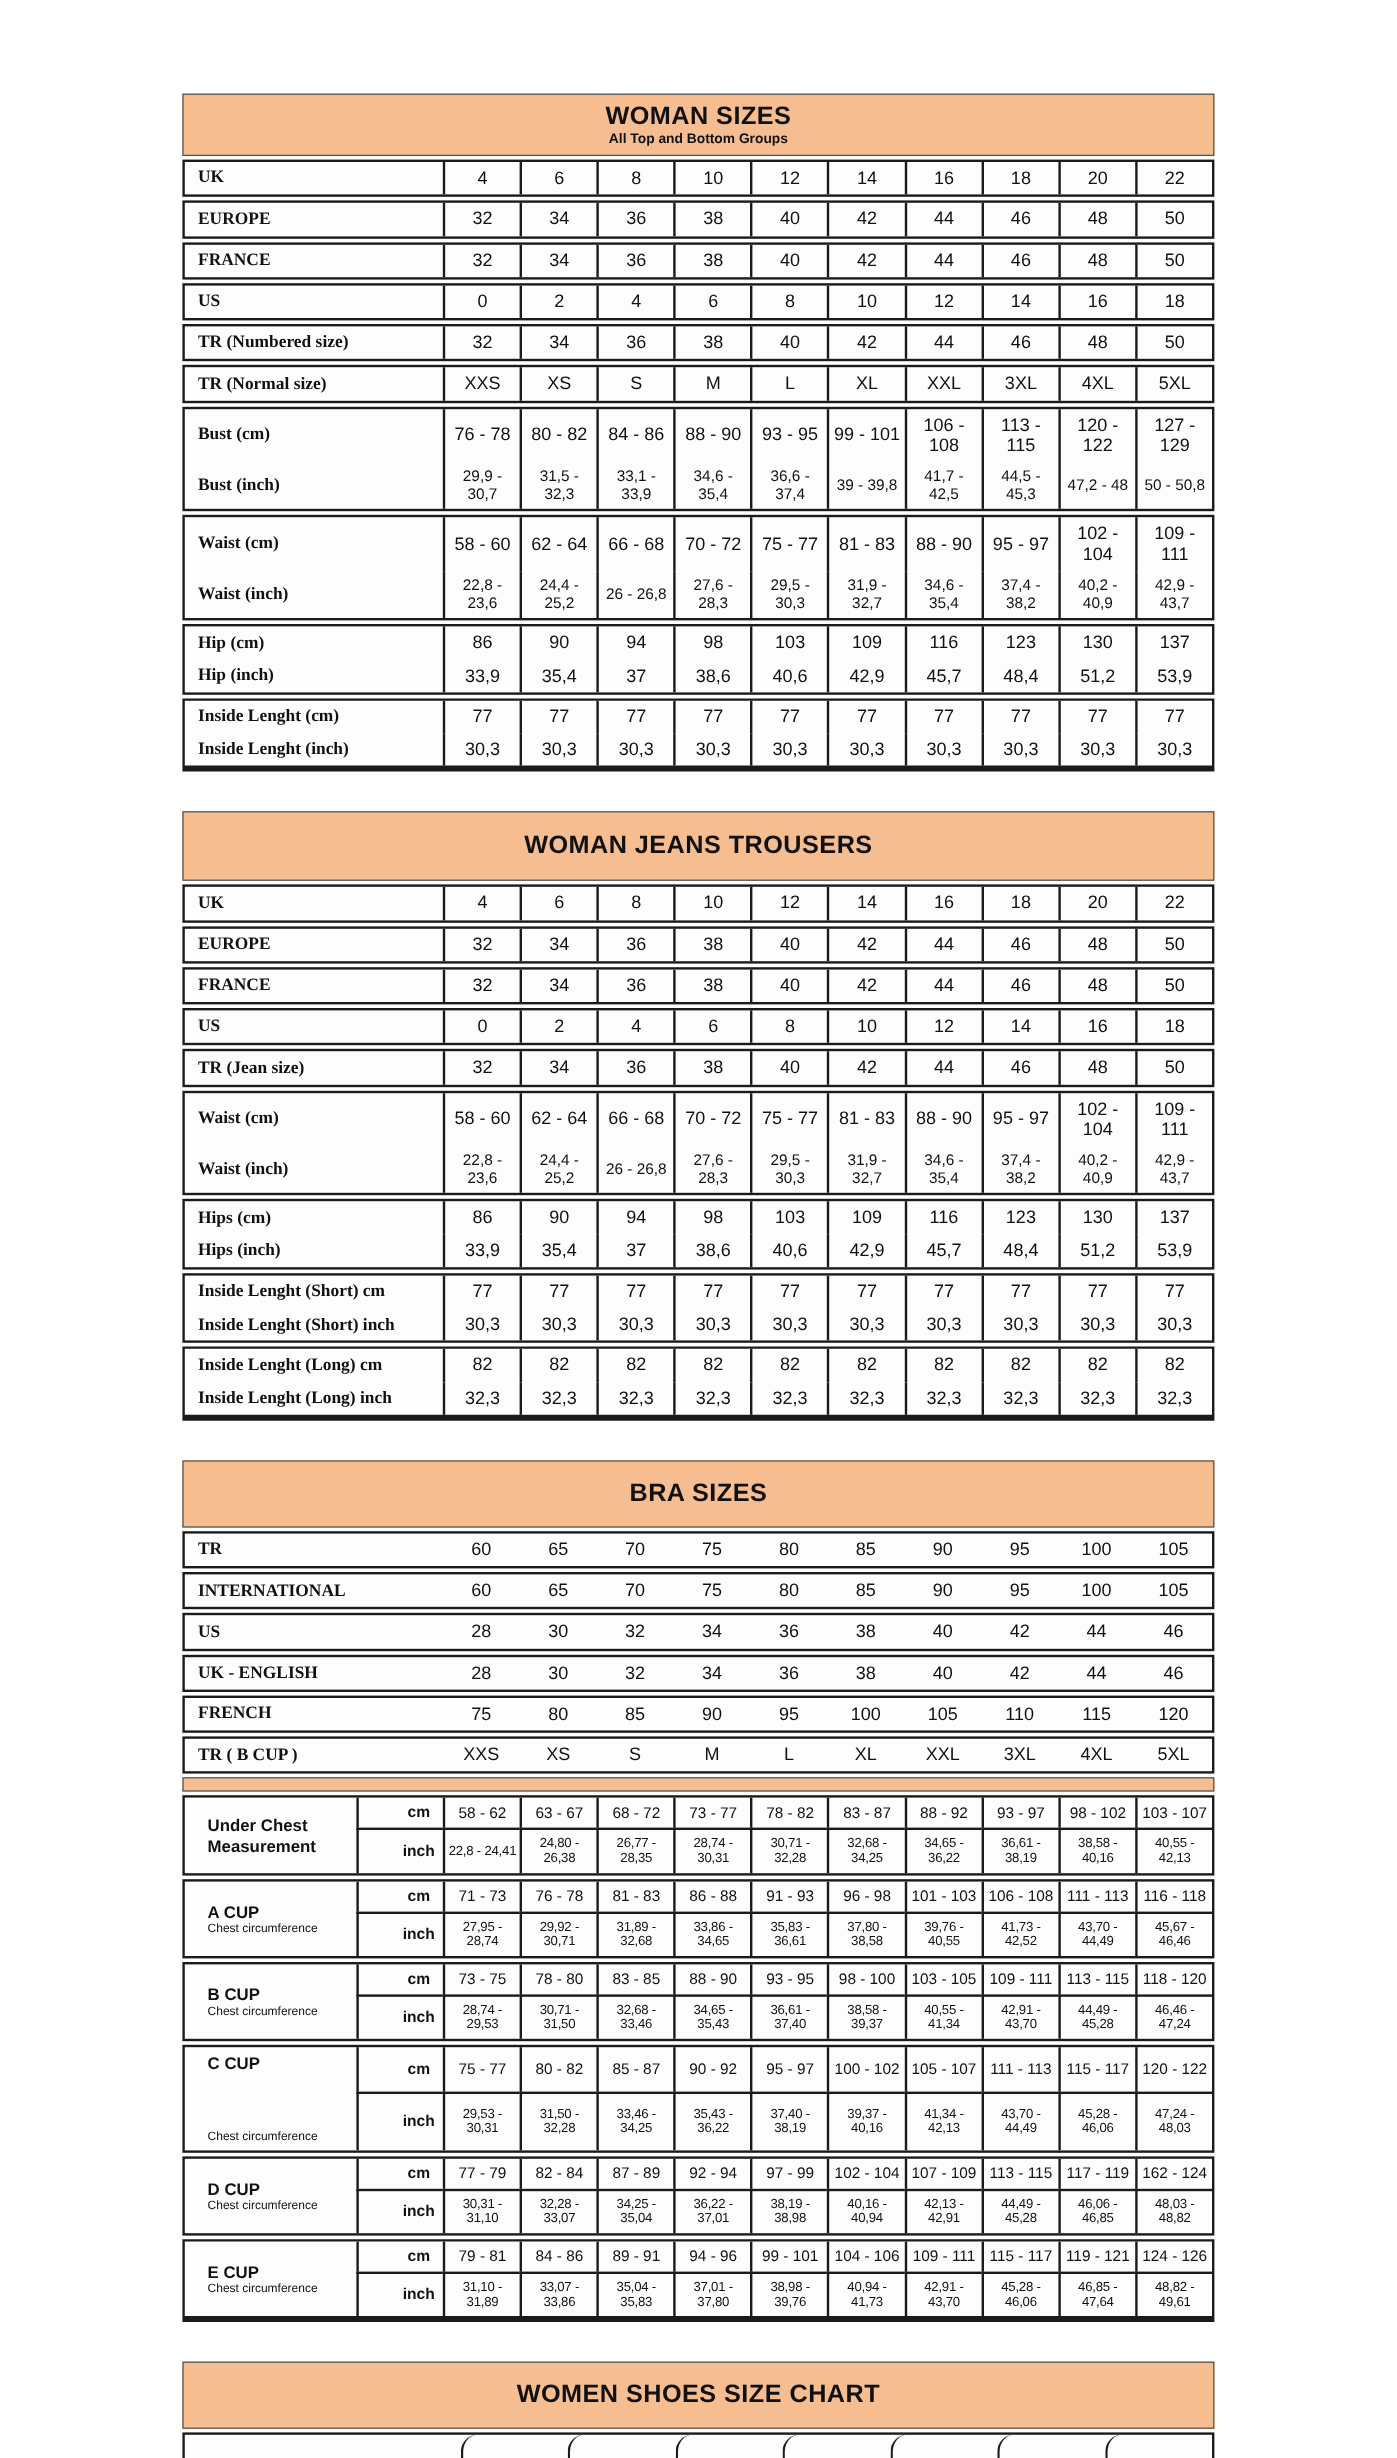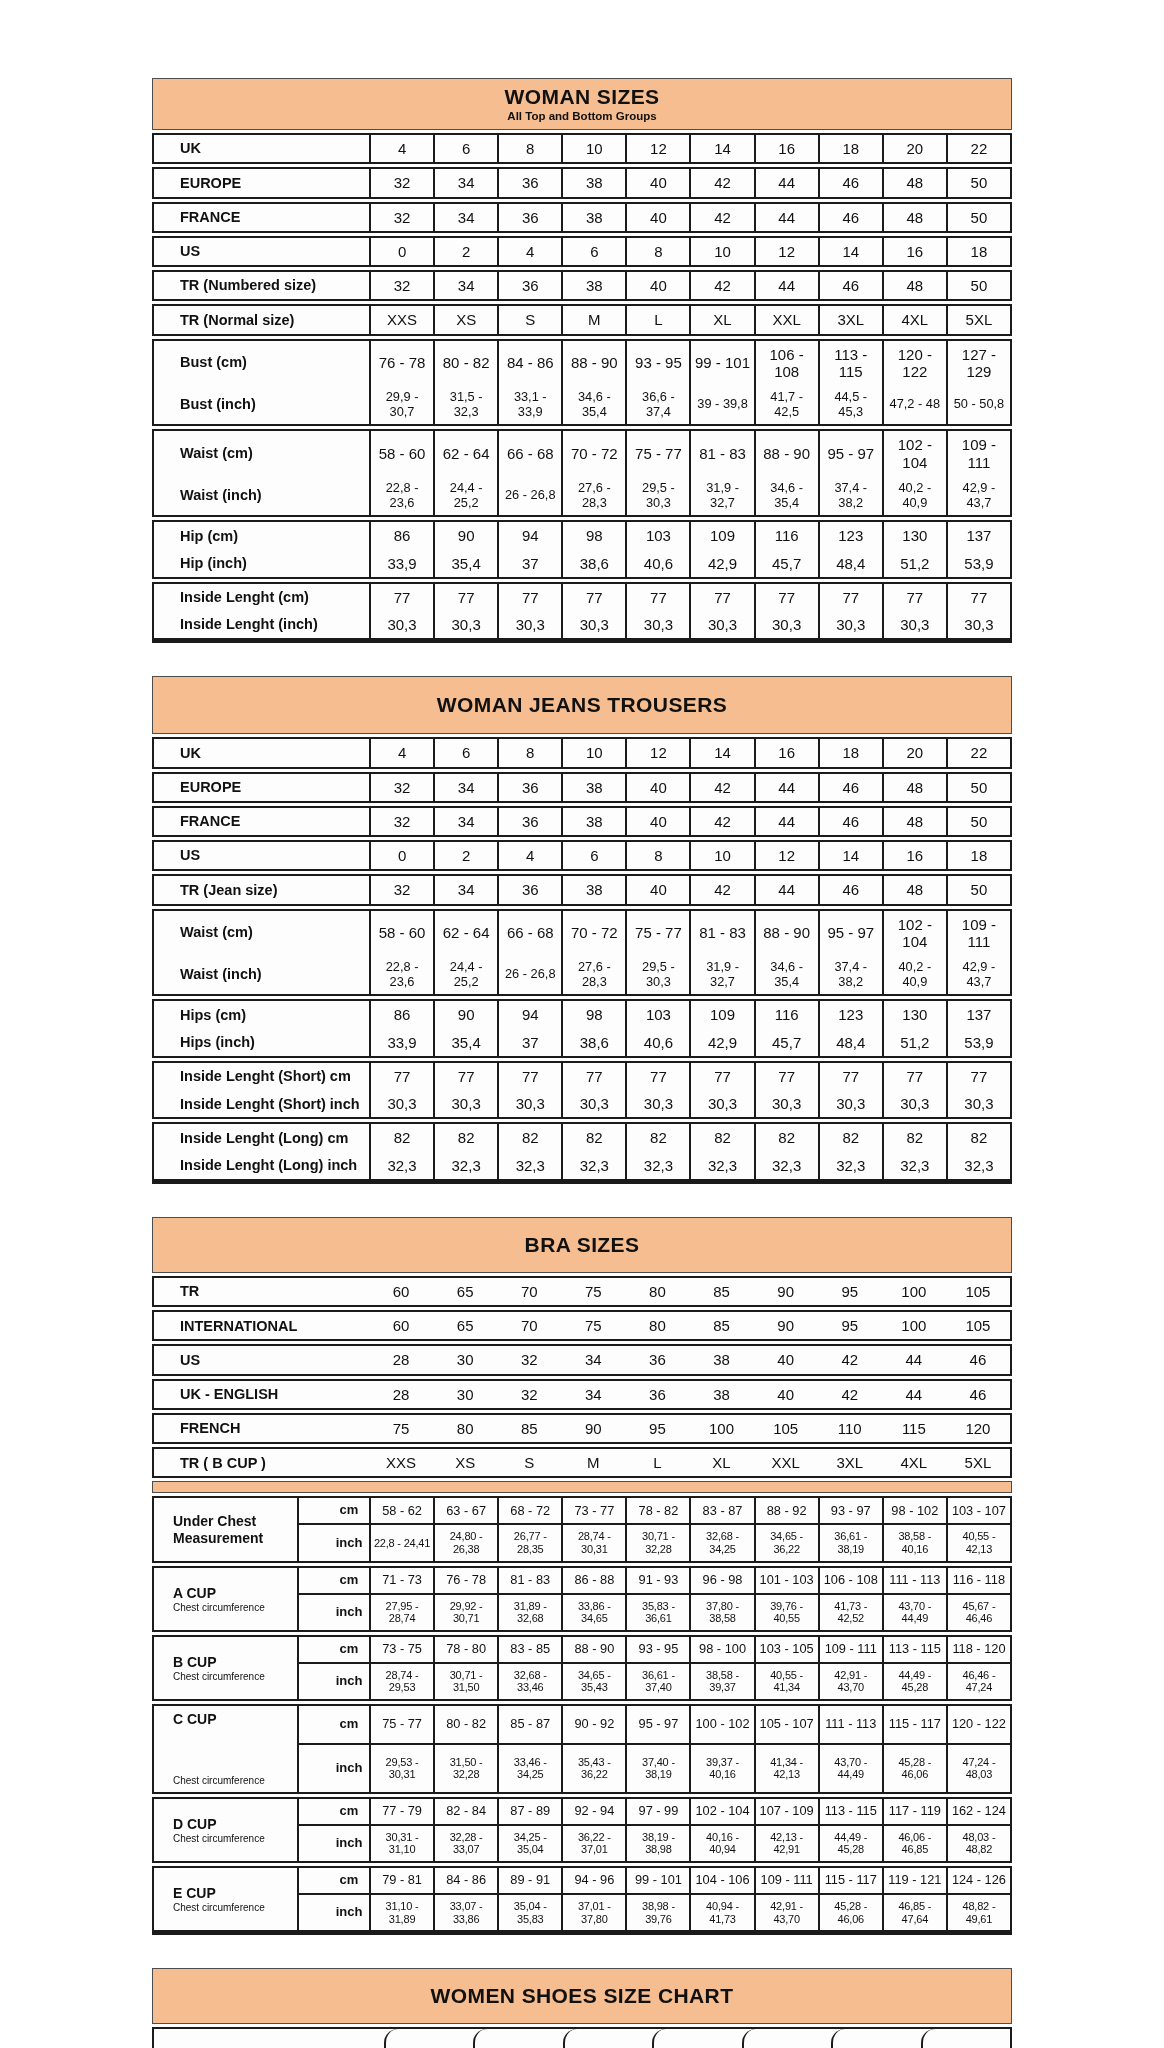--- a/index.html
+++ b/index.html
@@ -18,22 +18,22 @@
   .cell{display:flex;align-items:center;justify-content:center;
     padding:5px 2px;font-size:15px;line-height:1.15;text-align:center;}
   .vb{border-left:2px solid #1b1b1b;}
   .tb{border-top:2px solid #1b1b1b;}
   .sm{font-size:12.8px;}
   .xs{font-size:11px;letter-spacing:-.2px;}
   .unit{font-weight:700;font-size:13px;padding-left:32px;}
   .bold{font-weight:700;font-size:16px;border-radius:14px;}
   .tall{padding-top:20px;padding-bottom:20px;}
   .mid{padding-top:10px;padding-bottom:10px;font-size:14px;padding-left:28px;}
-  .lab{justify-content:flex-start;text-align:left;padding-left:26px;
-    font-weight:700;font-size:14.5px;}
+  .lab{justify-content:flex-start;text-align:left;padding-left:11px;
+    font-weight:700;font-size:14.5px;font-family:Liberation Serif, serif;}
   .cup{flex-direction:column;align-items:flex-start;justify-content:center;
     padding-left:19px;gap:1px;text-align:left;}
   .cup .nm{font-weight:700;font-size:14px;line-height:1.15;}
   .cup .sb{font-size:10px;font-weight:400;}
 </style>
 </head>
 <body>
 
 <div class="page">
 

